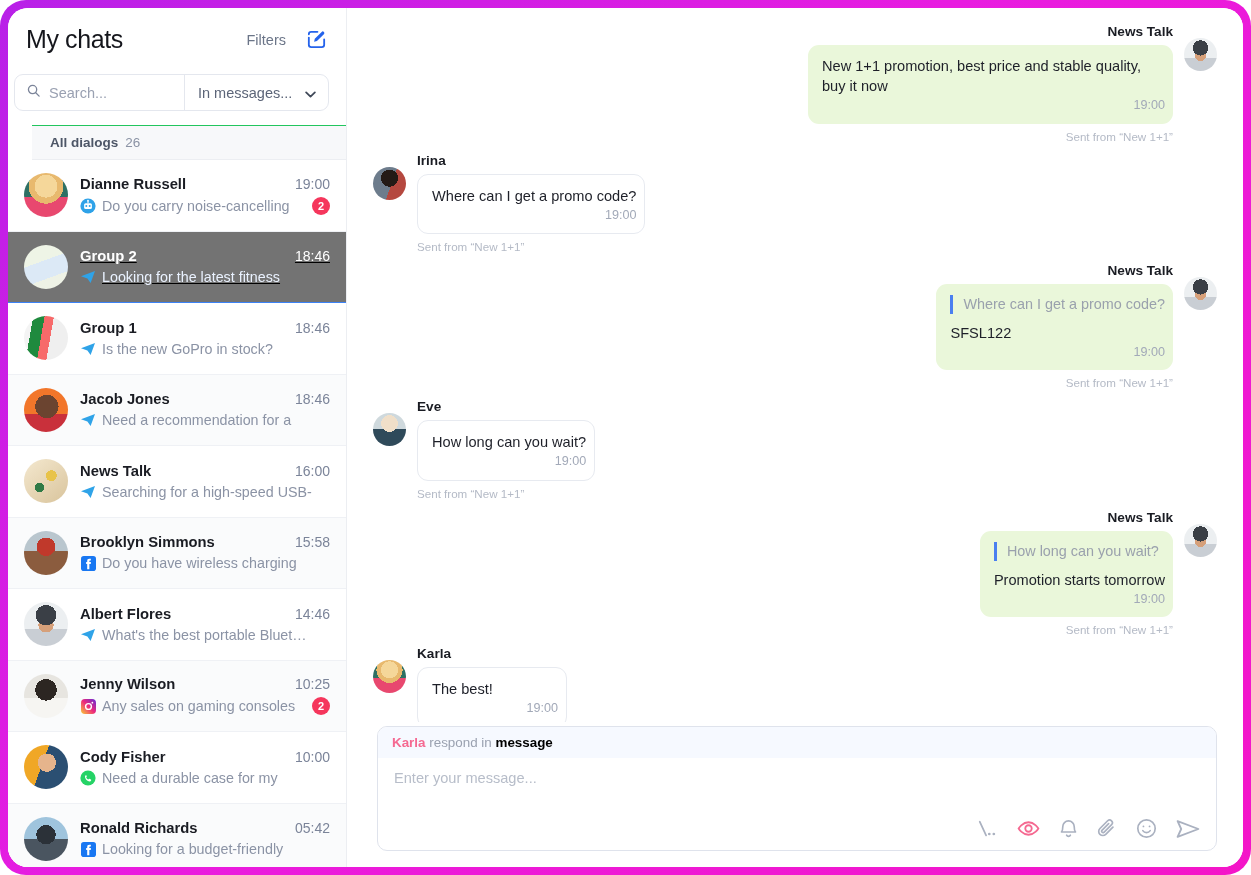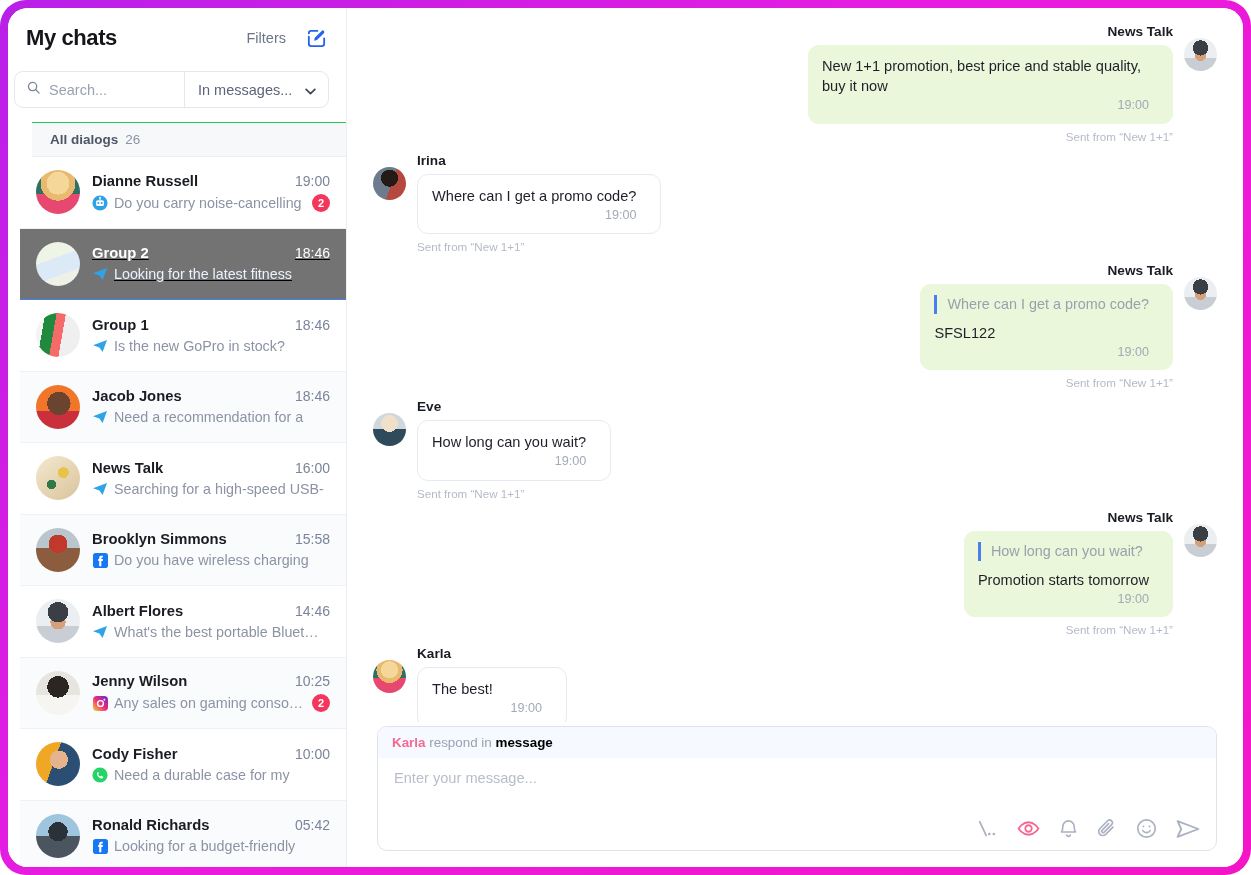--- a/index.html
+++ b/index.html
@@ -22,21 +22,21 @@
   
   #sidebar {
     width: 339px; height: 859px; background: #ffffff;
     border-right: 1px solid #eceef2; display: flex; flex-direction: column;
     flex: 0 0 339px;
   }
   .side-head {
     display: flex; align-items: center; padding: 17px 18px 6px 18px;
   }
   .side-title {
-    font-size: 22px; font-weight: 700; color: #15161c; letter-spacing: -0.4px;
+    font-size: 25px; font-weight: 400; color: #15161c; letter-spacing: -0.4px;
     flex: 1;
   }
   .filters-btn {
     font-size: 14.5px; color: #6b7588; margin-right: 18px; cursor: pointer;
   }
   .compose-btn {
     width: 24px; height: 24px; cursor: pointer; display: flex;
     align-items: center; justify-content: center;
   }
   .search-row {
@@ -58,21 +58,21 @@
     padding: 0 12px 0 13px; cursor: pointer;
   }
   .scope-label { font-size: 14.5px; color: #5c6578; }
   .all-dialogs {
     background: #f7f8fa; border-top: 1px solid #22c55e; border-bottom: 1px solid #eceef2;
     padding: 9px 18px; display: flex; align-items: flex-end; gap: 7px; margin-top: 14px; margin-left: 24px;
   }
   .all-dialogs .lbl { font-size: 13.5px; font-weight: 700; color: #4d5667; }
   .all-dialogs .cnt { font-size: 13.5px; color: #8b93a5; }
 
-  #chat-list { flex: 1; overflow: hidden; padding-left: 12px; }
+  #chat-list { flex: 1; overflow: hidden; }
   .chat-row {
     display: flex; align-items: center; gap: 12px; padding: 11px 16px 11px 16px;
     height: 71.5px; border-bottom: 1px solid #eff1f5; cursor: pointer; position: relative;
   }
   .chat-row.alt { background: #fafbfc; }
   .chat-row.active { background: #737373; border-bottom-color: #3b82f6; text-decoration: underline; }
   .avatar {
     width: 44px; height: 44px; border-radius: 50%; flex: 0 0 44px;
     background-size: cover; background-position: center; position: relative;
     overflow: hidden;
@@ -114,21 +114,21 @@
   .msg-av {
     width: 33px; height: 33px; border-radius: 50%; flex: 0 0 33px;
     background-size: cover; background-position: center; margin-top: 14px;
   }
   .msg.in .msg-av { margin-right: 11px; }
   .msg.out .msg-av { margin-left: 11px; }
   .msg-sender {
     font-size: 13.6px; font-weight: 700; color: #1a1c23; margin-bottom: 6px;
   }
   .bubble {
-    border-radius: 11px; padding: 11px 24px 9px 14px; position: relative;
+    border-radius: 11px; padding: 11px 8px 9px 14px; position: relative;
     font-size: 14.6px; line-height: 1.38; color: #1e2029;
     min-width: 150px;
   }
   .bubble.in { background: #ffffff; border: 1px solid #e7eaf0; }
   .bubble.out { background: #eaf7da; }
   .quote {
     border-left: 3px solid #4a7ff0; padding-left: 10px; margin-bottom: 9px;
     font-size: 14.4px; color: #9aa1ad; line-height: 1.3;
   }
   .bub-time {

